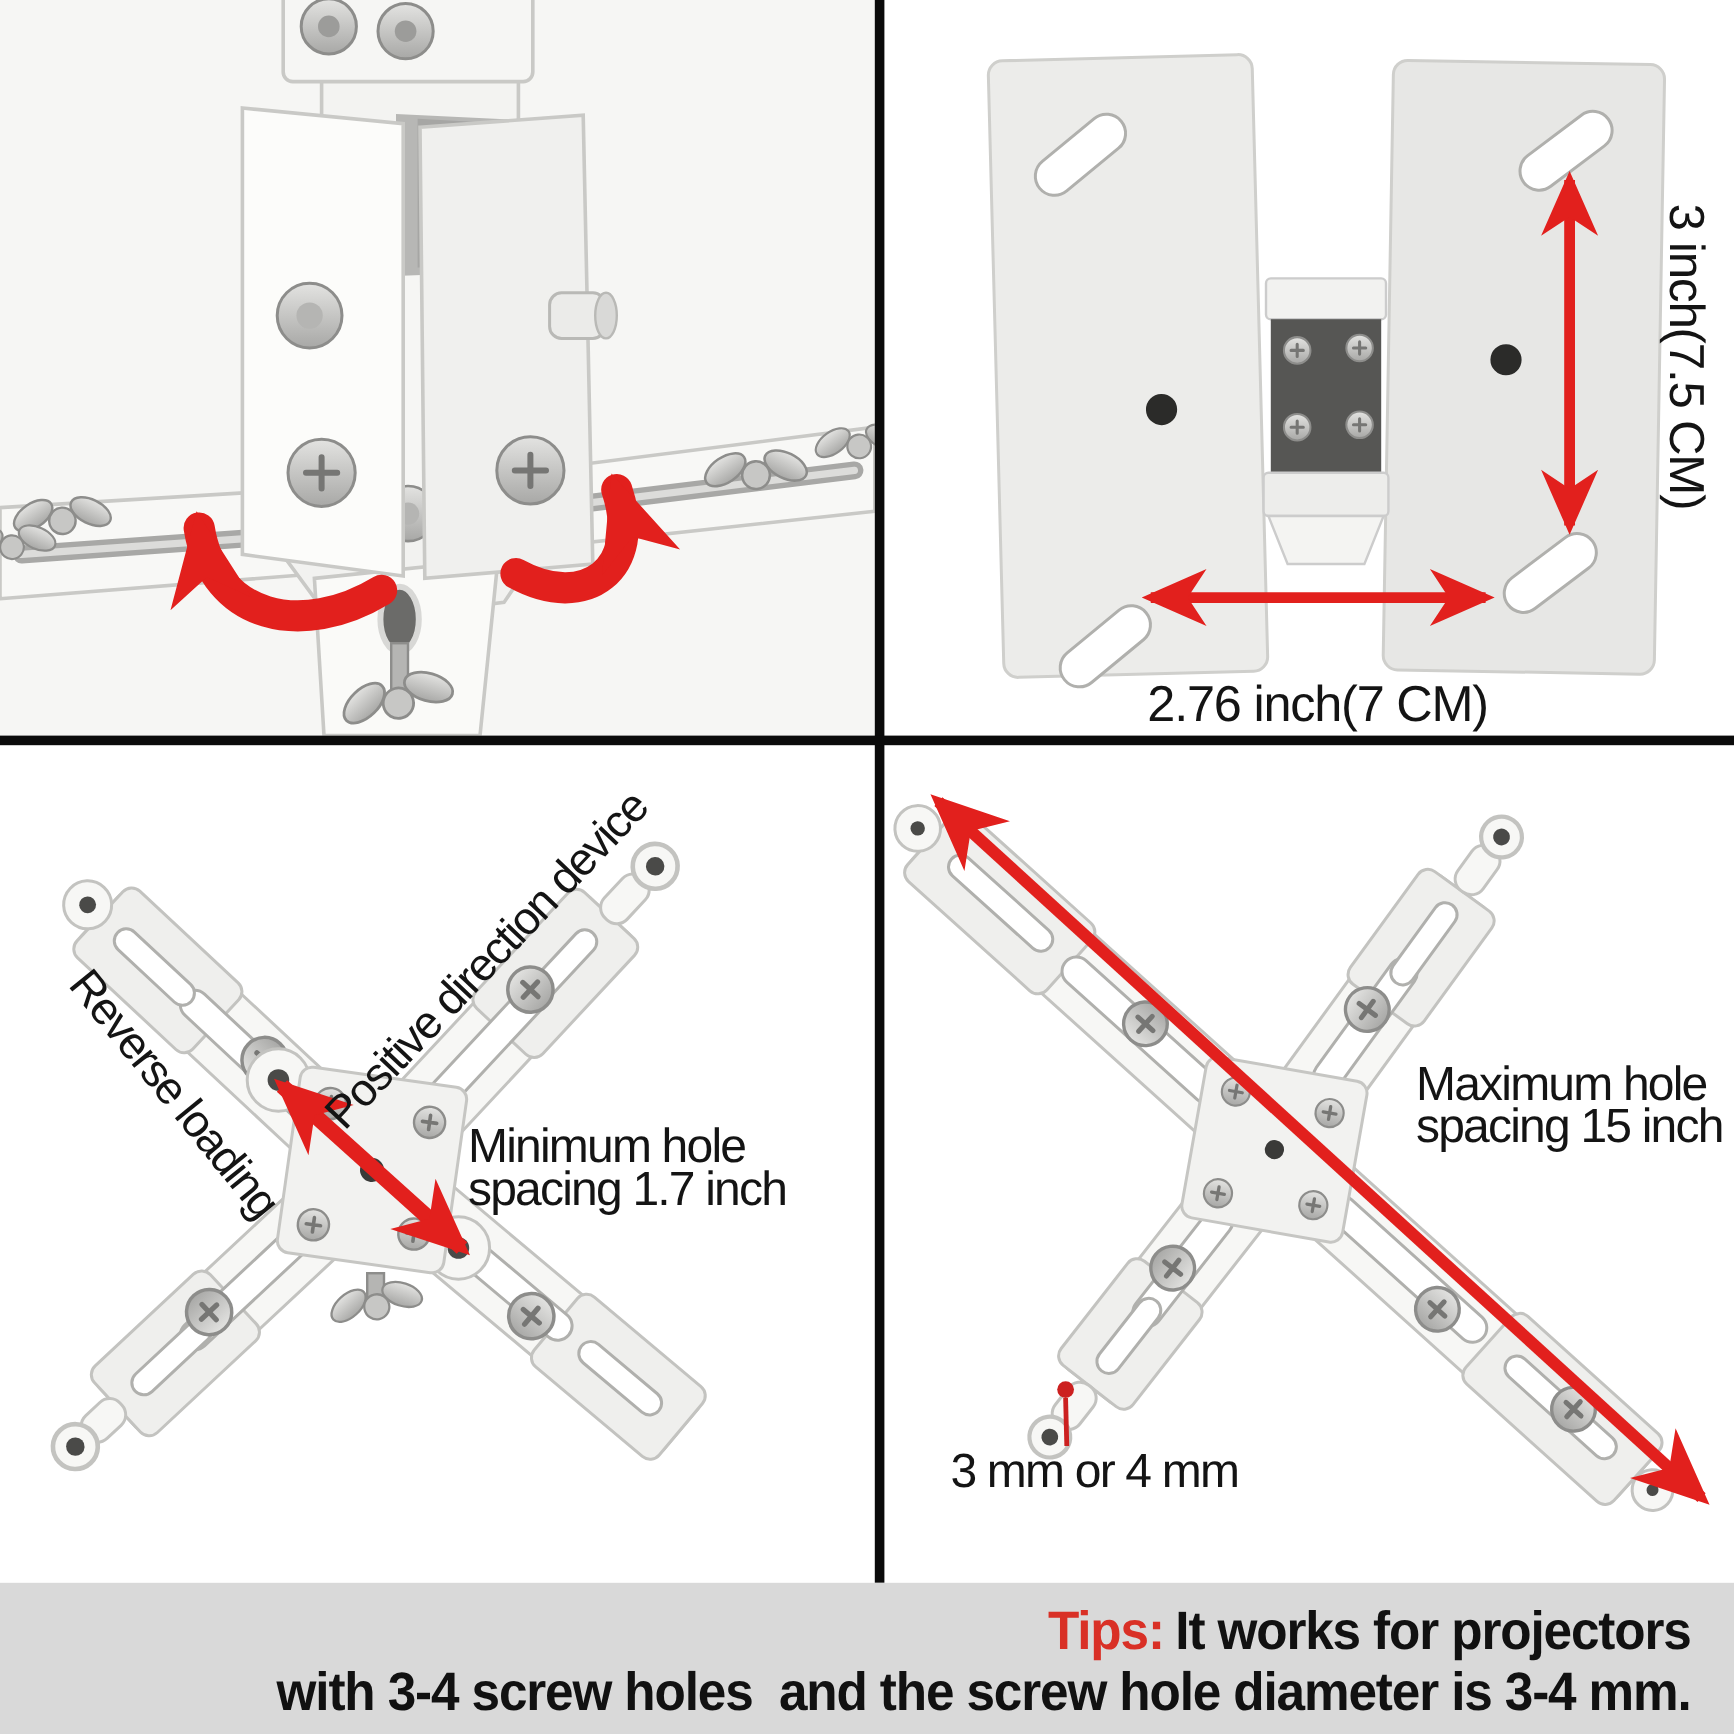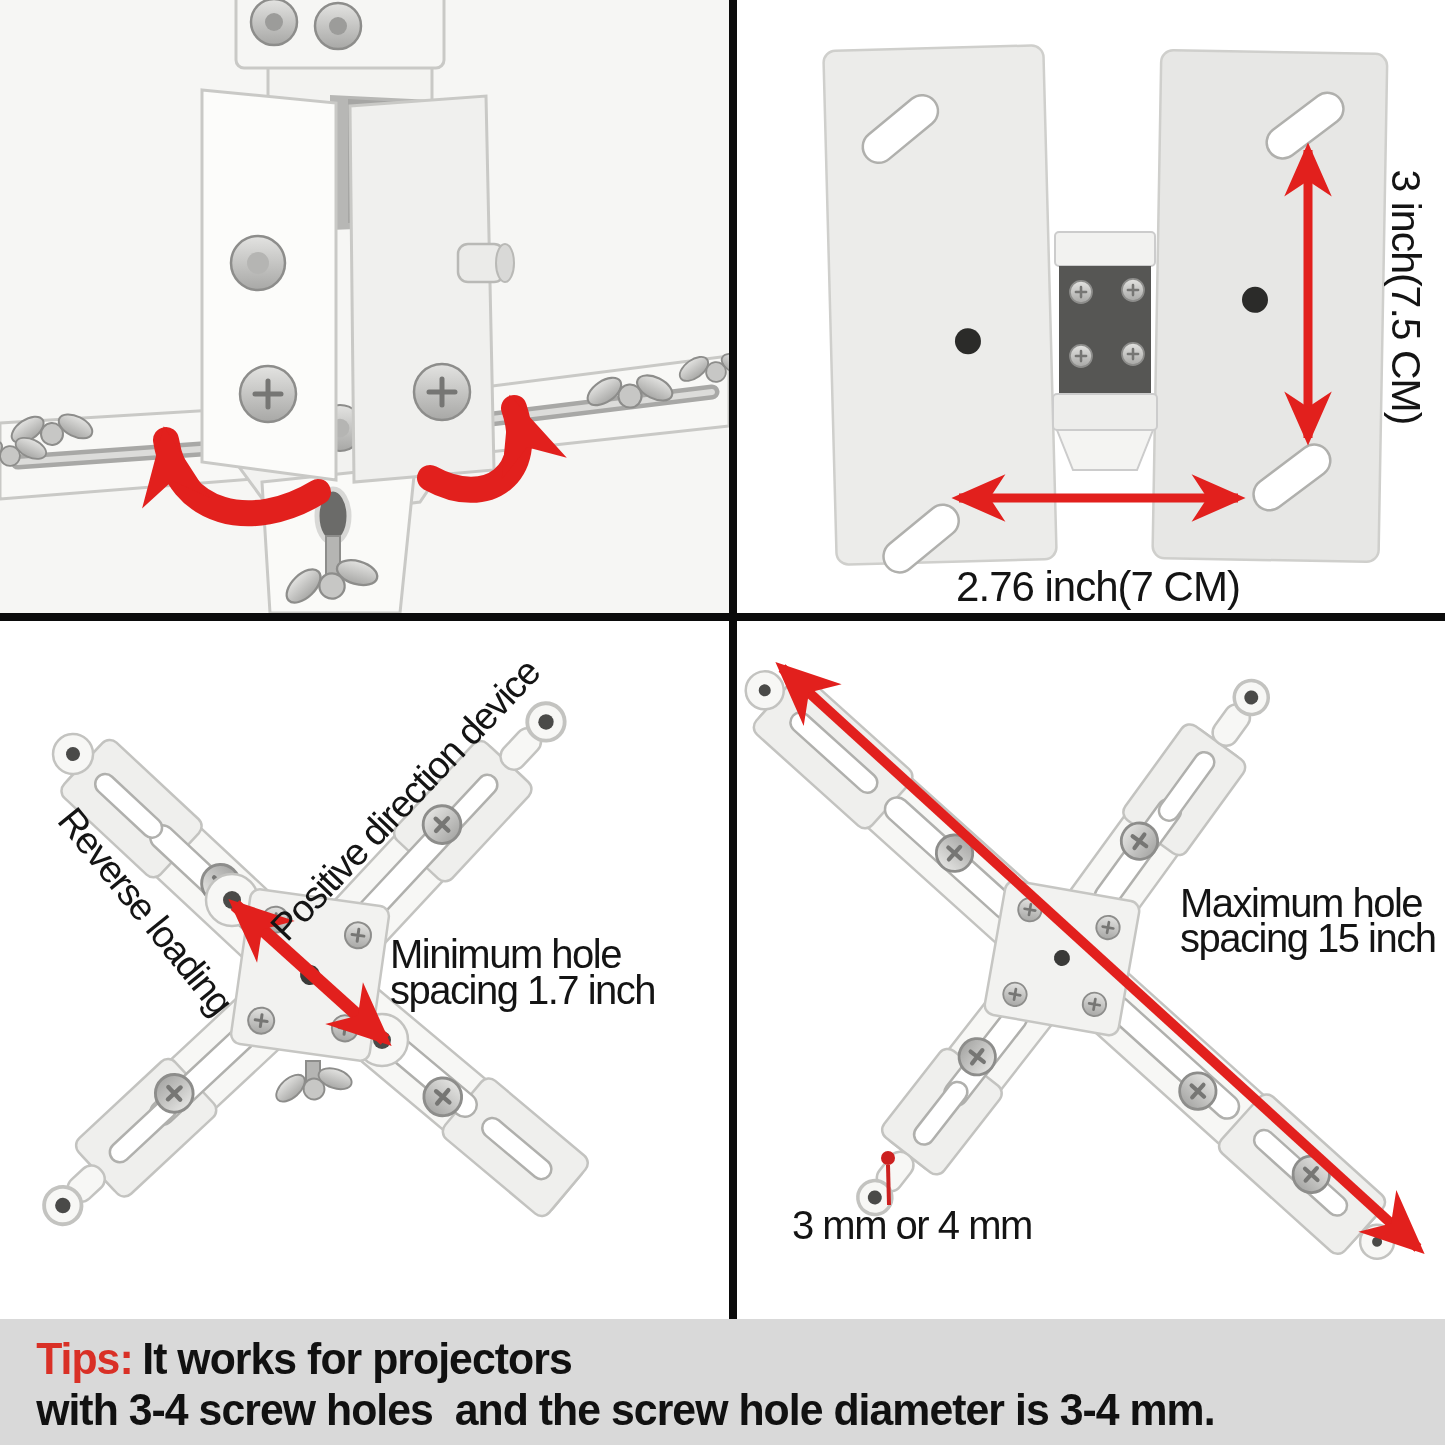--- a/index.html
+++ b/index.html
@@ -10,21 +10,21 @@
   svg text{font-family:"Liberation Sans",sans-serif;}
   .dim{font-size:42px;fill:#141414;letter-spacing:-1px;}
   .annot{font-size:38px;fill:#141414;letter-spacing:-1.5px;}
   .annot40{font-size:40px;fill:#141414;letter-spacing:-1.5px;}
   .arm{fill:#f7f7f5;stroke:#c3c3c0;stroke-width:2.5;}
   .sleeve{fill:#efefed;stroke:#c3c3c0;stroke-width:2.5;}
   .slot{fill:#ffffff;stroke:#b0b0ad;stroke-width:2.5;}
   .plate{fill:#f2f2f0;stroke:#c6c6c3;stroke-width:2.5;}
   .face{stroke:#c9c9c6;stroke-width:3;}
   .tips-bar{position:absolute;left:0;top:1319px;width:1445px;height:126px;background:#d9d9d9;
-            text-align:left;color:#111;padding-top:14px;box-sizing:border-box;}
+            text-align:right;color:#111;padding-top:14px;box-sizing:border-box;}
   .tips-line{font-weight:bold;font-size:45px;line-height:51px;letter-spacing:-1px;
              transform:scaleX(.95);transform-origin:50% 50%;white-space:pre-wrap;}
   .tips-prefix{color:#d93026;margin-right:10px;}
 </style>
 </head>
 <body>
 
 <div id="canvas">
 
   <svg width="0" height="0" style="position:absolute" aria-hidden="true">

